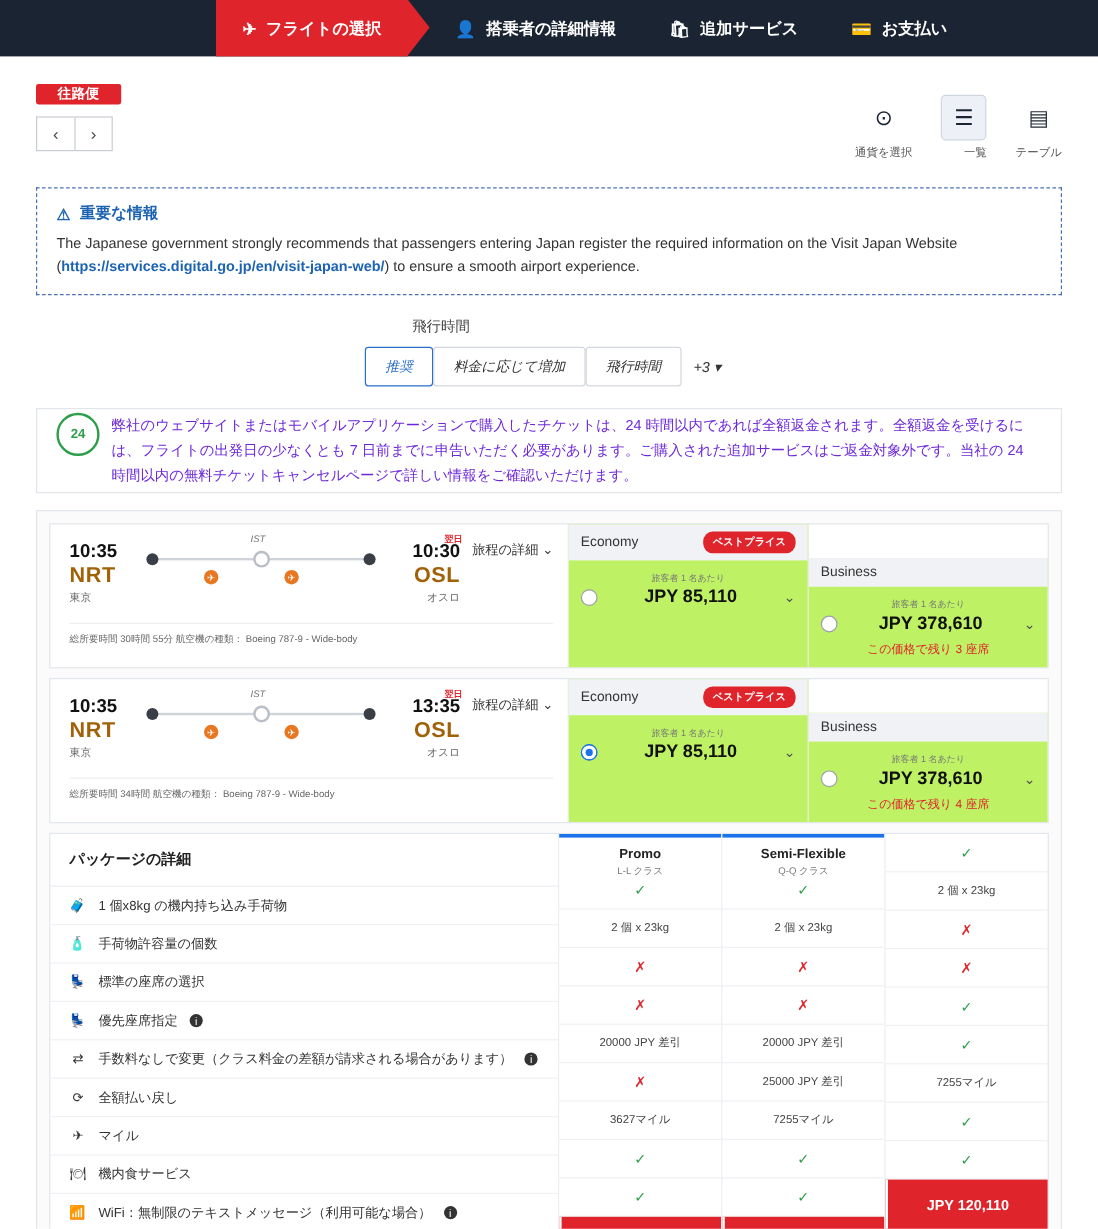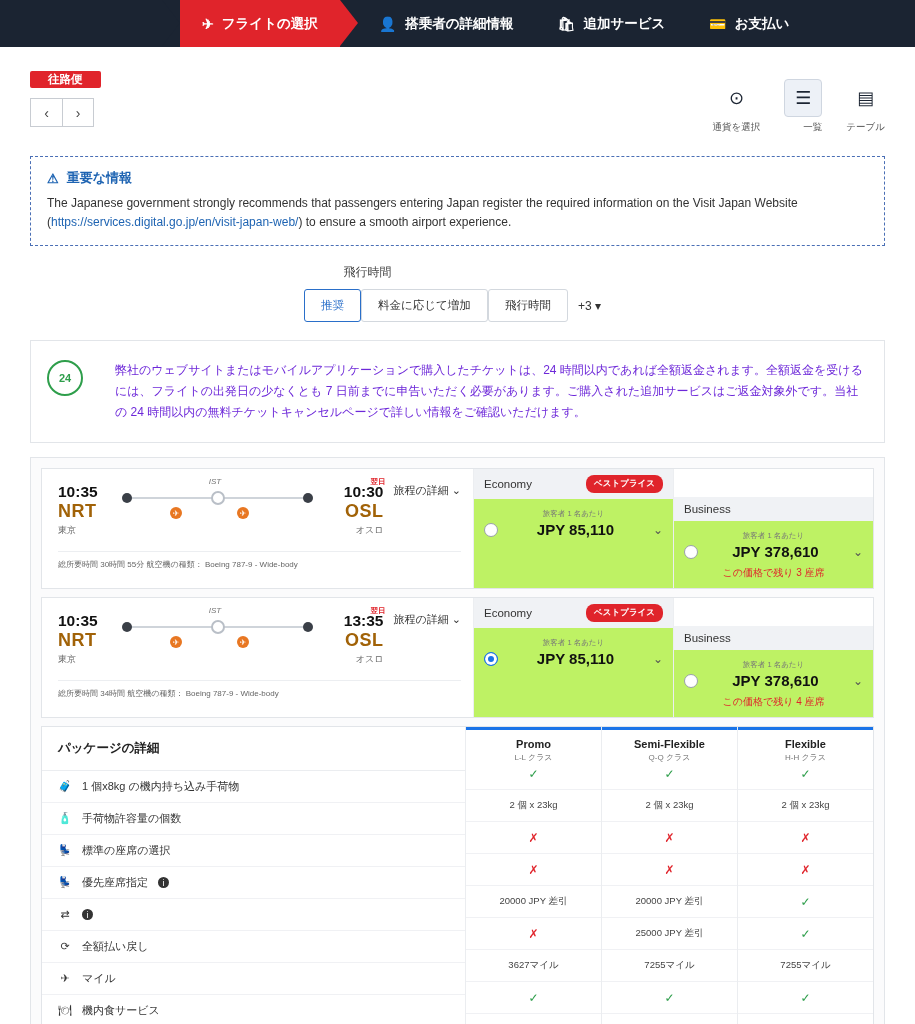--- a/index.html
+++ b/index.html
@@ -78,37 +78,37 @@
 
   
   .info-box {
     margin-top: 22px;
     border: 1px dashed #4a6fb5;
     padding: 12px 16px 14px;
     background:#fff;
   }
   .info-title { color:#1d63b2; font-weight:bold; font-size:13px; display:flex; gap:8px; align-items:center;}
   .info-body { font-size:12px; color:#333; margin-top:7px; line-height:1.55; }
-  .info-body a { color:#1d63b2; text-decoration:none; }
+  .info-body a { color:#1d63b2; text-decoration:none;font-weight:bold; }
 
   
   .sort-wrap { margin-top: 18px; display:flex; flex-direction:column; align-items:center; }
   .sort-label { font-size:12px; color:#444; margin-bottom:8px; margin-right: 180px;}
-  .sort-btns { display:flex; align-items:center; }
+  .sort-btns { display:flex; align-items:center;font-style:italic; }
   .sort-btn {
     border:1px solid #d3d8de; background:#fff; color:#333;
     font-size:11.5px; padding:8px 16px; border-radius:3px; cursor:pointer;
   }
   .sort-btn.active { border:1px solid #2a6fc9; color:#2a6fc9; }
   .sort-more { font-size:12px; color:#333; padding:8px 10px; cursor:pointer; }
 
   
   .refund {
     margin-top: 18px; border:1px solid #e2e5e9; background:#fff;
-    display:flex; gap:32px; padding:19px 16px;
+    display:flex; gap:10px; padding:3px 16px;
   }
   .refund-icon {
     flex:0 0 36px; height:36px; border-radius:50%;
     border:2px solid #2e9e4b; color:#2e9e4b;
     display:flex; align-items:center; justify-content:center;
     font-size:11px; font-weight:bold;
   }
   .refund-text { font-size:12px; line-height:1.75; color:#6d28d9; }
 
   
@@ -377,20 +377,21 @@
           <span class="fic">💺</span>
           <span>標準の座席の選択</span>
         </div>
         <div class="pkg-feat">
           <span class="fic">💺</span>
           <span>優先座席指定</span>
           <span class="info-i">i</span>
         </div>
         <div class="pkg-feat">
           <span class="fic">⇄</span>
+          <span>手数料なしで変更（クラス料金の差額が請求される場合があります）</span>
           <span class="info-i">i</span>
         </div>
         <div class="pkg-feat">
           <span class="fic">⟳</span>
           <span>全額払い戻し</span>
         </div>
         <div class="pkg-feat">
           <span class="fic">✈</span>
           <span>マイル</span>
         </div>
@@ -435,24 +436,20 @@
           <div class="cell cross">✗</div>
           <div class="cell">20000 JPY 差引</div>
           <div class="cell">25000 JPY 差引</div>
           <div class="cell">7255マイル</div>
           <div class="cell tick">✓</div>
           <div class="cell tick">✓</div>
           <div class="pkg-cta">JPY 95,110</div>
         </div>
 
         <div class="pkg-col">
-          <div class="pkg-col-head">
-            <div class="n">Flexible</div>
-            <div class="s">H-H クラス</div>
-          </div>
           <div class="cell tick">✓</div>
           <div class="cell">2 個 x 23kg</div>
           <div class="cell cross">✗</div>
           <div class="cell cross">✗</div>
           <div class="cell tick">✓</div>
           <div class="cell tick">✓</div>
           <div class="cell">7255マイル</div>
           <div class="cell tick">✓</div>
           <div class="cell tick">✓</div>
           <div class="pkg-cta">JPY 120,110</div>

